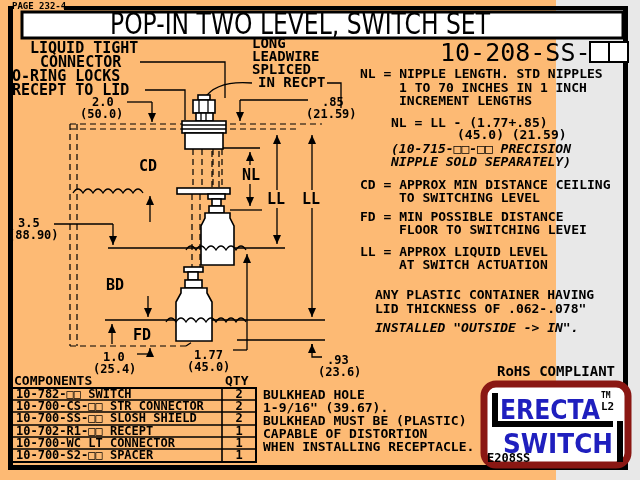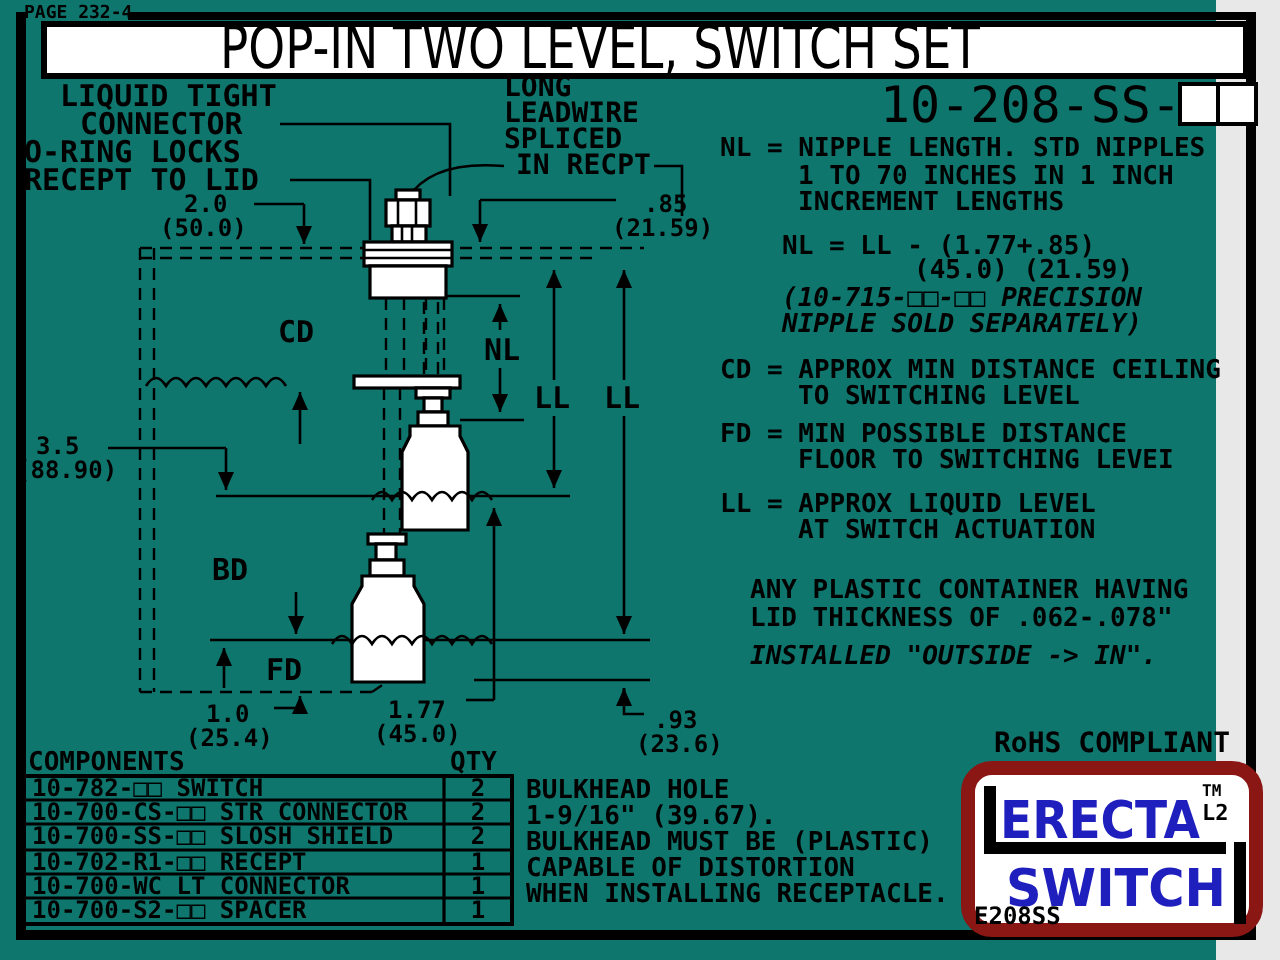--- a/index.html
+++ b/index.html
@@ -1,16 +1,16 @@
 <!DOCTYPE html>
 <html><head>
 <meta charset="utf-8">
 <style>
   html,body{margin:0;padding:0;background:#e8e8e8;}
-  #sheet{width:608px;height:480px;background:#0f766e;position:relative;}
+  #sheet{width:556px;height:480px;background:#fdba74;position:relative;}
   svg{display:block;}
   text{font-family:"DejaVu Sans Mono","Liberation Mono",monospace;font-weight:bold;fill:#000;}
   .t9{font-size:9px}.t12{font-size:12px}.t13{font-size:13px}.t14{font-size:14px}.t15{font-size:15px}
   .title{font-family:"DejaVu Sans","Liberation Sans",sans-serif;font-weight:400;font-size:30px;}
   .pn{font-weight:400;font-size:25px;}
   .it{font-style:italic}
   .blue{fill:#1f1fbe;font-family:"DejaVu Sans","Liberation Sans",sans-serif;font-weight:bold;}
   .ln{stroke:#000;stroke-width:1.3;fill:none;}
   .ln2{stroke:#000;stroke-width:1.6;fill:none;}
   .dash{stroke:#000;stroke-width:1.2;fill:none;stroke-dasharray:6 4;}

